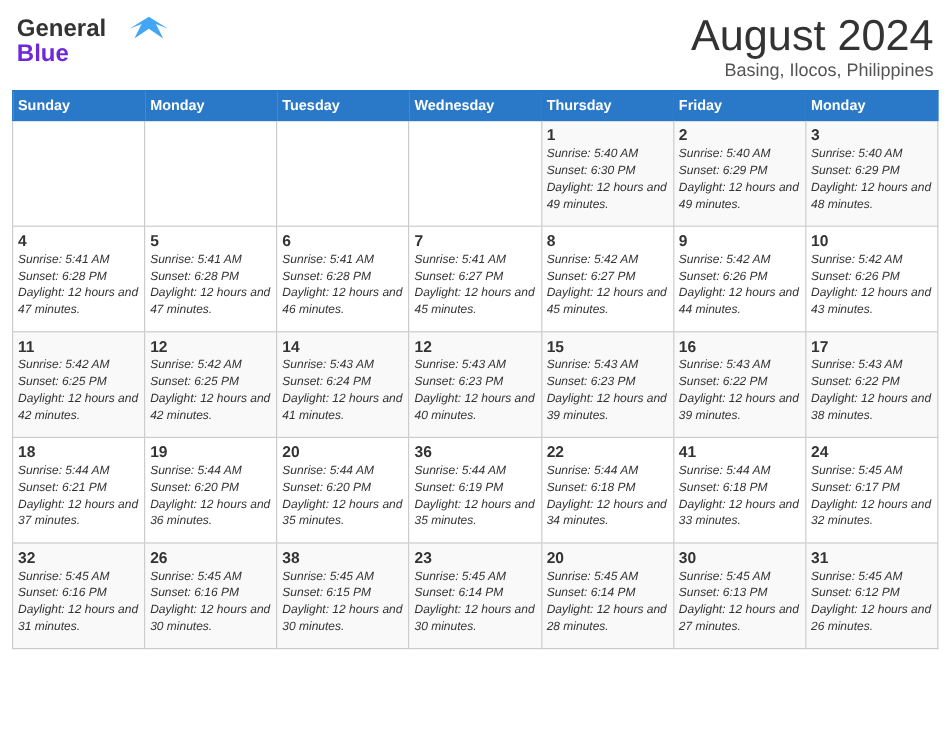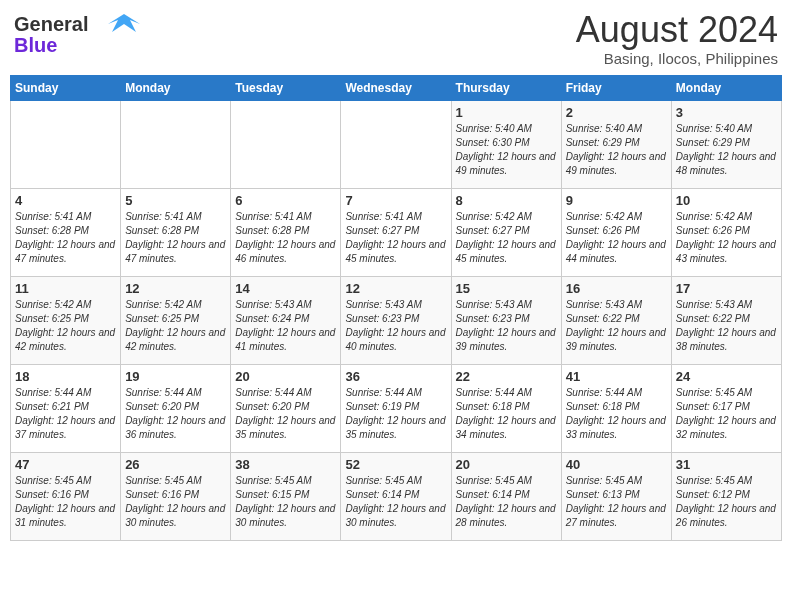--- a/index.html
+++ b/index.html
@@ -265,51 +265,51 @@
         </td>
         <td>
           <span class="day-num">24</span>
         <div class="cell-content">
           Sunrise: 5:45 AM<br>Sunset: 6:17 PM<br>Daylight: 12 hours and 32 minutes.
         </div>
         </td>
       </tr>
       <tr>
         <td>
-          <span class="day-num">47</span>
+          <span class="day-num">32</span>
         <div class="cell-content">
           Sunrise: 5:45 AM<br>Sunset: 6:16 PM<br>Daylight: 12 hours and 31 minutes.
         </div>
         </td>
         <td>
           <span class="day-num">26</span>
         <div class="cell-content">
           Sunrise: 5:45 AM<br>Sunset: 6:16 PM<br>Daylight: 12 hours and 30 minutes.
         </div>
         </td>
         <td>
           <span class="day-num">38</span>
         <div class="cell-content">
           Sunrise: 5:45 AM<br>Sunset: 6:15 PM<br>Daylight: 12 hours and 30 minutes.
         </div>
         </td>
         <td>
-          <span class="day-num">52</span>
+          <span class="day-num">23</span>
         <div class="cell-content">
           Sunrise: 5:45 AM<br>Sunset: 6:14 PM<br>Daylight: 12 hours and 30 minutes.
         </div>
         </td>
         <td>
           <span class="day-num">20</span>
         <div class="cell-content">
           Sunrise: 5:45 AM<br>Sunset: 6:14 PM<br>Daylight: 12 hours and 28 minutes.
         </div>
         </td>
         <td>
-          <span class="day-num">40</span>
+          <span class="day-num">30</span>
         <div class="cell-content">
           Sunrise: 5:45 AM<br>Sunset: 6:13 PM<br>Daylight: 12 hours and 27 minutes.
         </div>
         </td>
         <td>
           <span class="day-num">31</span>
         <div class="cell-content">
           Sunrise: 5:45 AM<br>Sunset: 6:12 PM<br>Daylight: 12 hours and 26 minutes.
         </div>
         </td>

